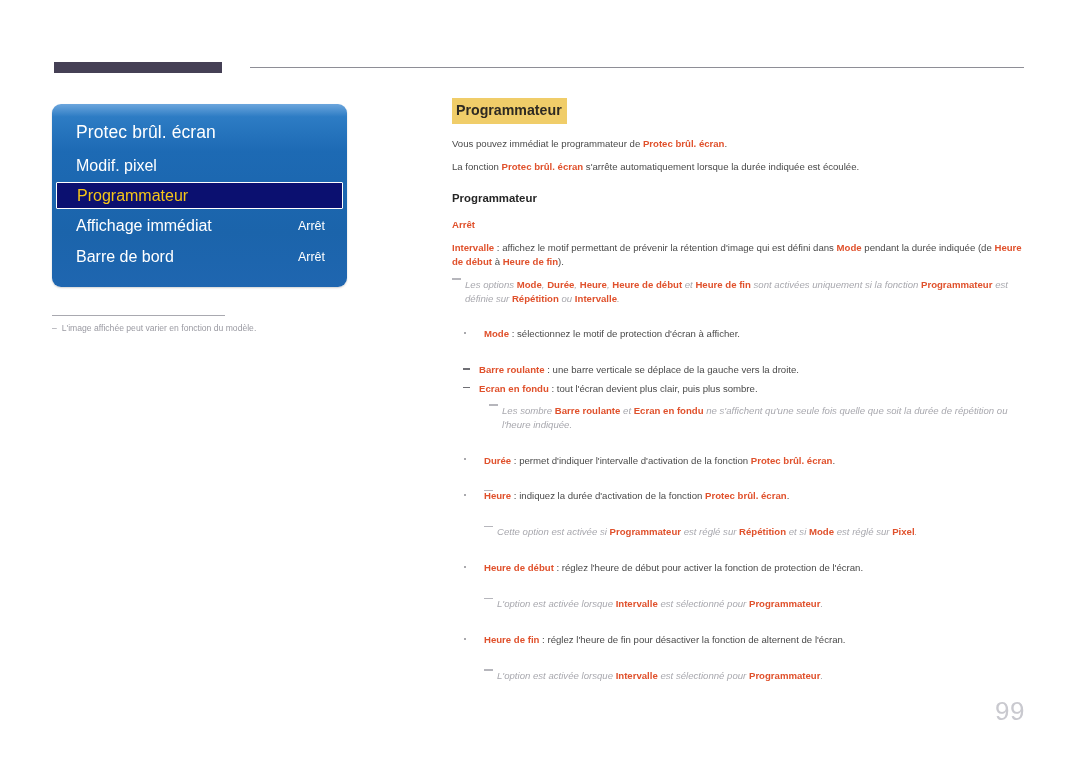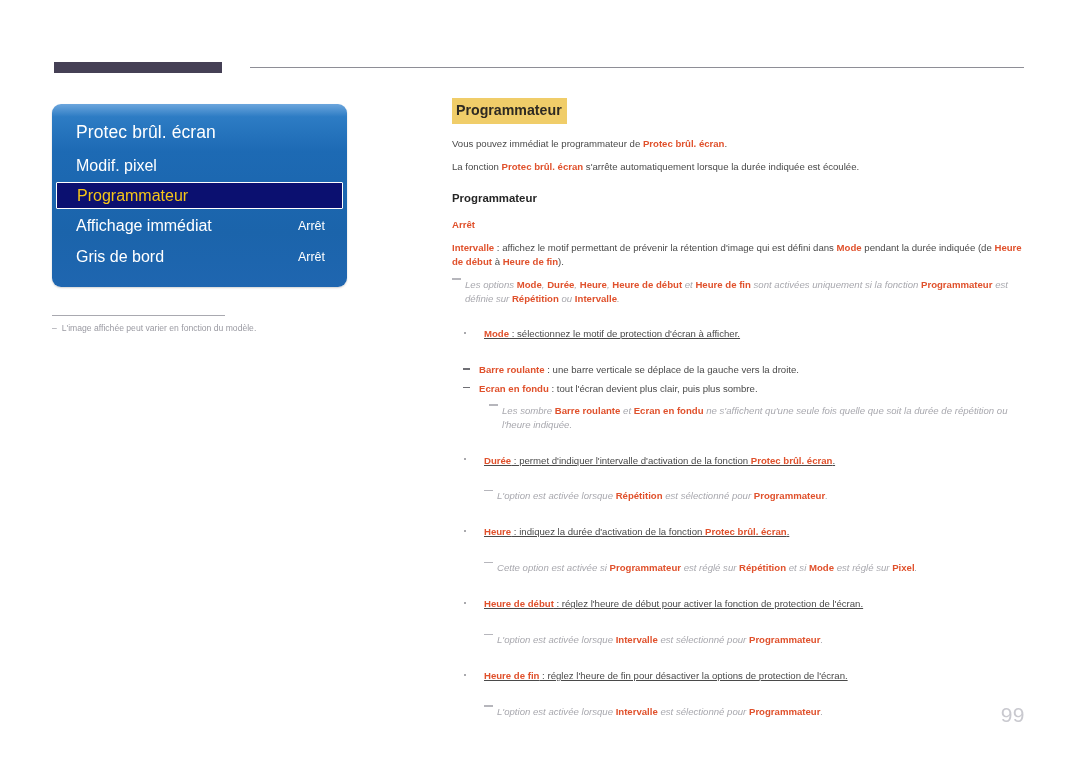--- a/index.html
+++ b/index.html
@@ -176,21 +176,20 @@
   ul.lvl1 {
     list-style: none;
     margin: 0;
     padding: 0 0 0 0;
   }
   ul.lvl1 > li.bullet {
     position: relative;
     padding-left: 32px;
     margin: 22px 0;
     color: #4a4a4a;
-    text-decoration: underline;
   }
   ul.lvl1 > li.bullet > .dot {
     position: absolute;
     left: 12px;
     top: 0.48em;
     width: 2.4px;
     height: 2.4px;
     background: #8c8c92;
     border-radius: 50%;
   }
@@ -215,21 +214,21 @@
     background: #6f6f75;
   }
   .note.indent1 { margin-left: 32px; }
   .note.indent2 { margin-left: 37px; }
 
   
   .page-num {
     position: absolute;
     right: 55px;
     bottom: 36px;
-    font-size: 21px;
+    font-size: 26px;
     color: #c9c9cf;
     letter-spacing: .5px;
   }
 </style>
 </head>
 <body>
 
 <div class="page-header">
   <div class="header-bar"></div>
   <div class="header-rule"></div>
@@ -245,21 +244,21 @@
         </div>
         <div class="osd-row selected">
           <span class="lbl">Programmateur</span>
           <span class="val"></span>
         </div>
         <div class="osd-row">
           <span class="lbl">Affichage immédiat</span>
           <span class="val">Arrêt</span>
         </div>
         <div class="osd-row">
-          <span class="lbl">Gris de bord</span>
+          <span class="lbl">Barre de bord</span>
           <span class="val">Arrêt</span>
         </div>
       </div>
   </div>
 
   <div class="fig-note-rule"></div>
   <div class="fig-note">
     <span class="dash">–</span>
     <span>L'image affichée peut varier en fonction du modèle.</span>
   </div>
@@ -285,23 +284,23 @@
     </div>
 
   <ul class="lvl1" id="bullets-block">
       <li class="bullet"><span class="dot"></span><span><span class="accent">Mode</span><span> : sélectionnez le motif de protection d'écran à afficher.</span></span></li>
       <ul class="lvl2">
         <li class="dashitem"><span class="ddash"></span><span><span class="accent">Barre roulante</span><span> : une barre verticale se déplace de la gauche vers la droite.</span></span></li>
         <li class="dashitem"><span class="ddash"></span><span><span class="accent">Ecran en fondu</span><span> : tout l'écran devient plus clair, puis plus sombre.</span></span></li>
       </ul>
       <div class="note indent2"><span class="dash"></span><span><span class="muted">Les sombre </span><span class="accent">Barre roulante</span><span class="muted"> et </span><span class="accent">Ecran en fondu</span><span class="muted"> ne s'affichent qu'une seule fois quelle que soit la durée de répétition ou l'heure indiquée.</span></span></div>
       <li class="bullet"><span class="dot"></span><span><span class="accent">Durée</span><span> : permet d'indiquer l'intervalle d'activation de la fonction </span><span class="accent">Protec brûl. écran</span><span>.</span></span></li>
-      <div class="note indent1"><span class="dash"></span><span><span class="muted">L'option est activée lorsque </span><span class="accent">Répétition</span><span class="muted"> est sélectionné pour </span><span class="accent">Programmateur</span><span class="muted">.</span></span></div>
+      <div class="note indent1"><span class="dash"></span></div>
       <li class="bullet"><span class="dot"></span><span><span class="accent">Heure</span><span> : indiquez la durée d'activation de la fonction </span><span class="accent">Protec brûl. écran</span><span>.</span></span></li>
       <div class="note indent1"><span class="dash"></span><span><span class="muted">Cette option est activée si </span><span class="accent">Programmateur</span><span class="muted"> est réglé sur </span><span class="accent">Répétition</span><span class="muted"> et si </span><span class="accent">Mode</span><span class="muted"> est réglé sur </span><span class="accent">Pixel</span><span class="muted">.</span></span></div>
       <li class="bullet"><span class="dot"></span><span><span class="accent">Heure de début</span><span> : réglez l'heure de début pour activer la fonction de protection de l'écran.</span></span></li>
       <div class="note indent1"><span class="dash"></span><span><span class="muted">L'option est activée lorsque </span><span class="accent">Intervalle</span><span class="muted"> est sélectionné pour </span><span class="accent">Programmateur</span><span class="muted">.</span></span></div>
-      <li class="bullet"><span class="dot"></span><span><span class="accent">Heure de fin</span><span> : réglez l'heure de fin pour désactiver la options de protection de l'écran.</span></span></li>
+      <li class="bullet"><span class="dot"></span><span><span class="accent">Heure de fin</span><span> : réglez l'heure de fin pour désactiver la fonction de alternent de l'écran.</span></span></li>
       <div class="note indent1"><span class="dash"></span><span><span class="muted">L'option est activée lorsque </span><span class="accent">Intervalle</span><span class="muted"> est sélectionné pour </span><span class="accent">Programmateur</span><span class="muted">.</span></span></div>
     </ul>
 </div>
 
 <div class="page-num">99</div>
 
 </body></html>

